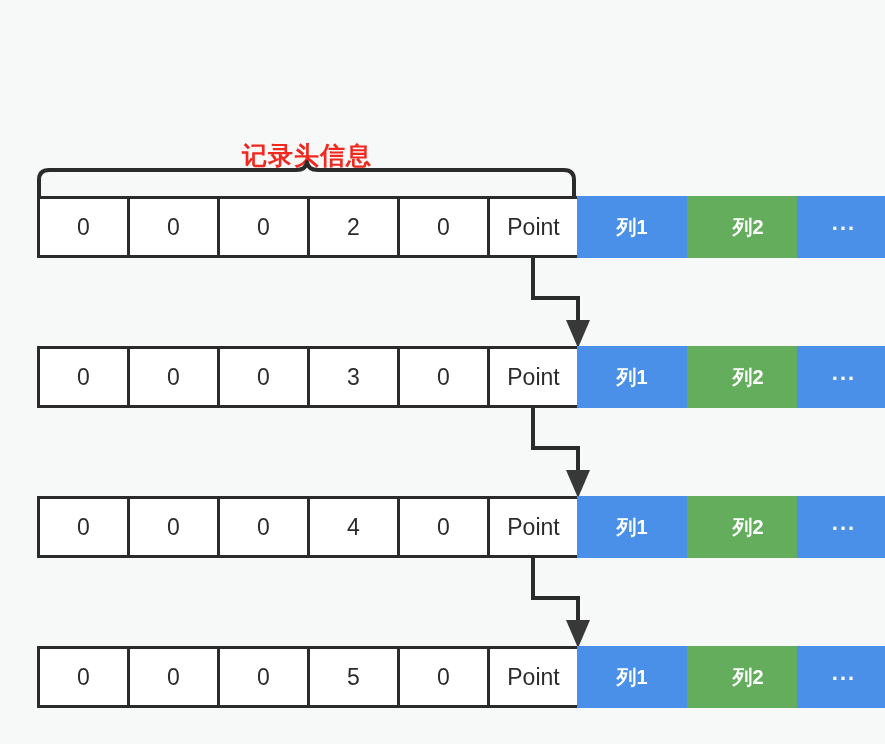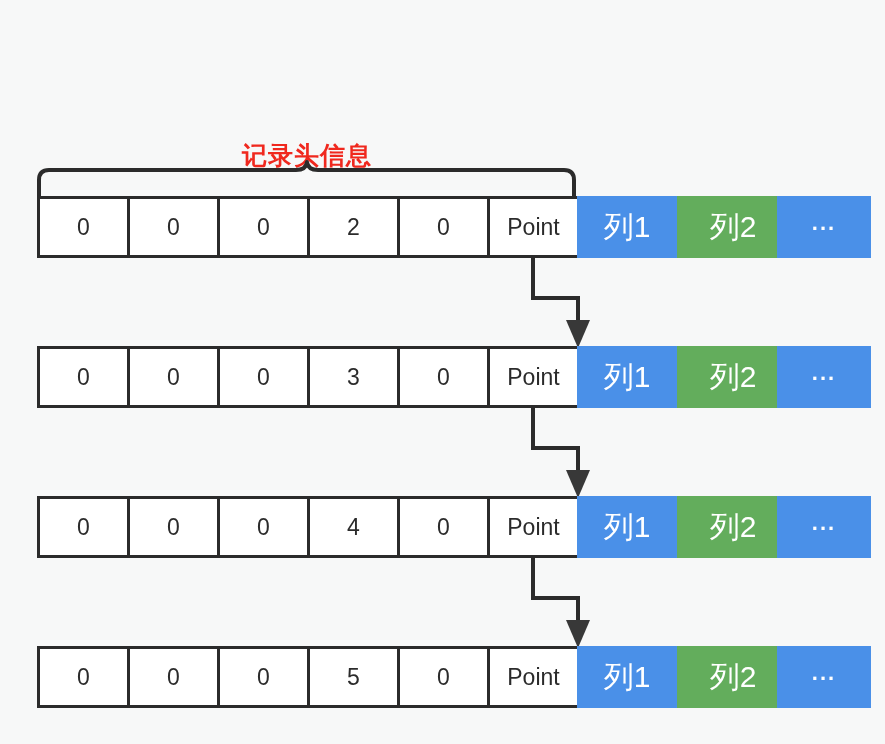--- a/index.html
+++ b/index.html
@@ -65,28 +65,28 @@
     justify-content: center;
     font-size: 23px;
     color: #2b2b2b;
     font-weight: 400;
   }
   .hdr-cell:last-of-type {
     border-right-width: 3px;
   }
 
   .col-cell {
-    width: 100px;
+    width: 110px;
     box-sizing: border-box;
     display: flex;
     align-items: center;
     justify-content: center;
-    font-size: 30px;
+    font-size: 20px;
     color: #ffffff;
-    font-weight: 400;
+    font-weight: 700;
   }
   .col-cell.blue  { background: #4a90e8; }
   .col-cell.green { background: #63ad5c; padding-left: 12px; }
   .col-cell.wide  { width: 94px; }
   .col-cell.dots {
     font-size: 22px;
     font-weight: 700;
     letter-spacing: 2px;
     padding-bottom: 8px;
   }

